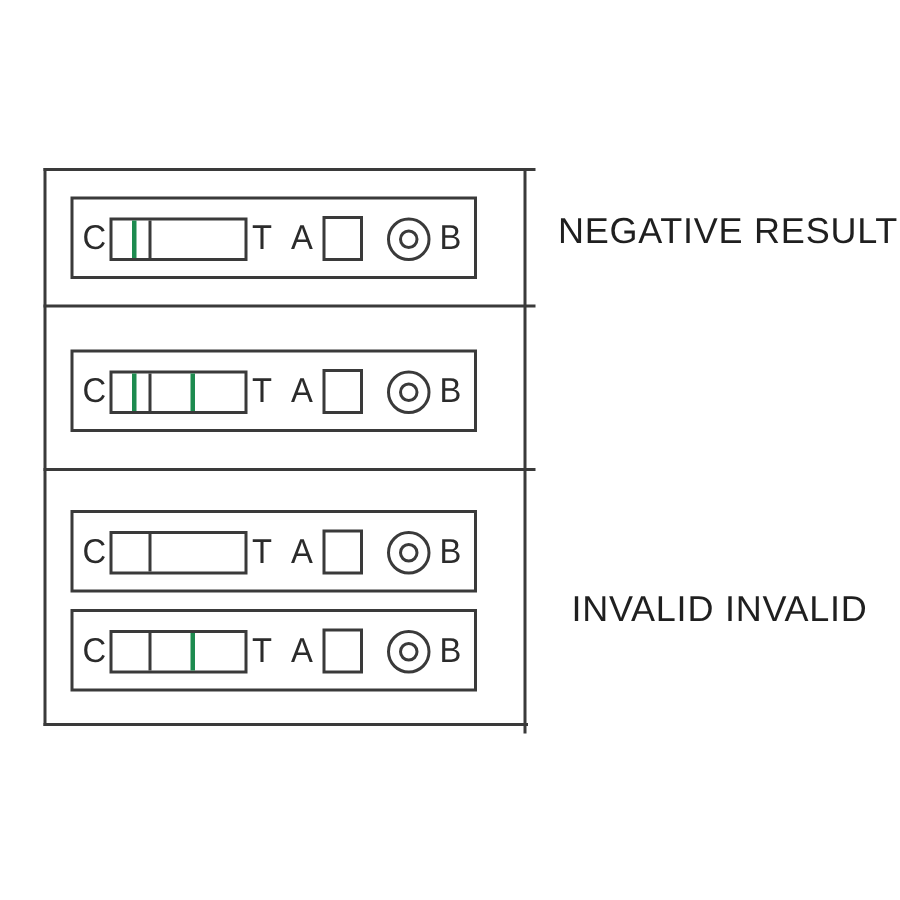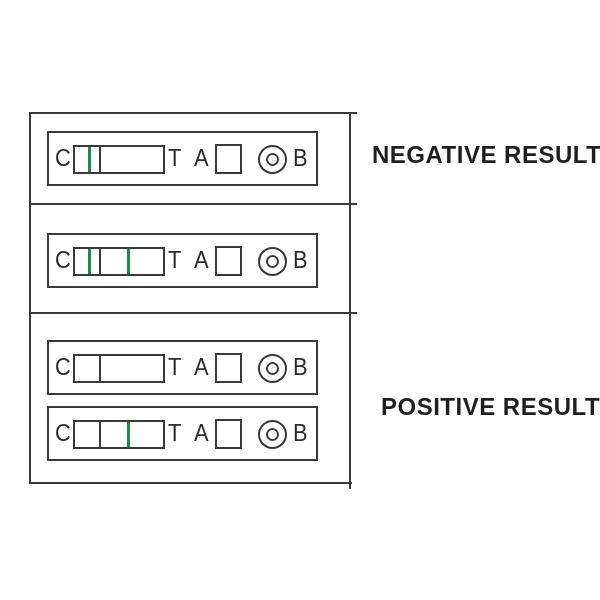--- a/index.html
+++ b/index.html
@@ -47,21 +47,21 @@
     position:absolute;left:209px;top:12px;width:29px;height:29px;
     border:2px solid #3a3a3a;border-radius:50%;background:#ffffff;box-sizing:border-box;
   }
   .well-inner{
     position:absolute;inset:0;margin:auto;width:13px;height:13px;
     border:2px solid #3a3a3a;border-radius:50%;box-sizing:border-box;
   }
 
   .result-label{
     position:absolute;font-size:24px;color:#1f1f1f;letter-spacing:.5px;
-    white-space:nowrap;line-height:24px;font-weight:bold;
+    white-space:nowrap;line-height:24px;
   }
 </style>
 </head>
 <body>
 
 <div class="stage">
 
   <div class="hline" style="top:112px;left:29px;width:328px"></div>
   <div class="hline" style="top:203px;left:29px;width:328px"></div>
   <div class="hline" style="top:312px;left:29px;width:328px"></div>
@@ -127,15 +127,15 @@
     <span class="letter l-t">T</span>
     <span class="letter l-a">A</span>
     <div class="well-square"></div>
     <div class="well-round">
       <div class="well-inner"></div>
     </div>
     <span class="letter l-b">B</span>
   </div>
 
   <div class="result-label" style="left:372px;top:143px">NEGATIVE RESULT</div>
-  <div class="result-label" style="left:381px;top:395px">POSITIVE RESULT</div>
+  <div class="result-label" style="left:381px;top:395px">INVALID INVALID</div>
 
 </div>
 
 </body></html>

